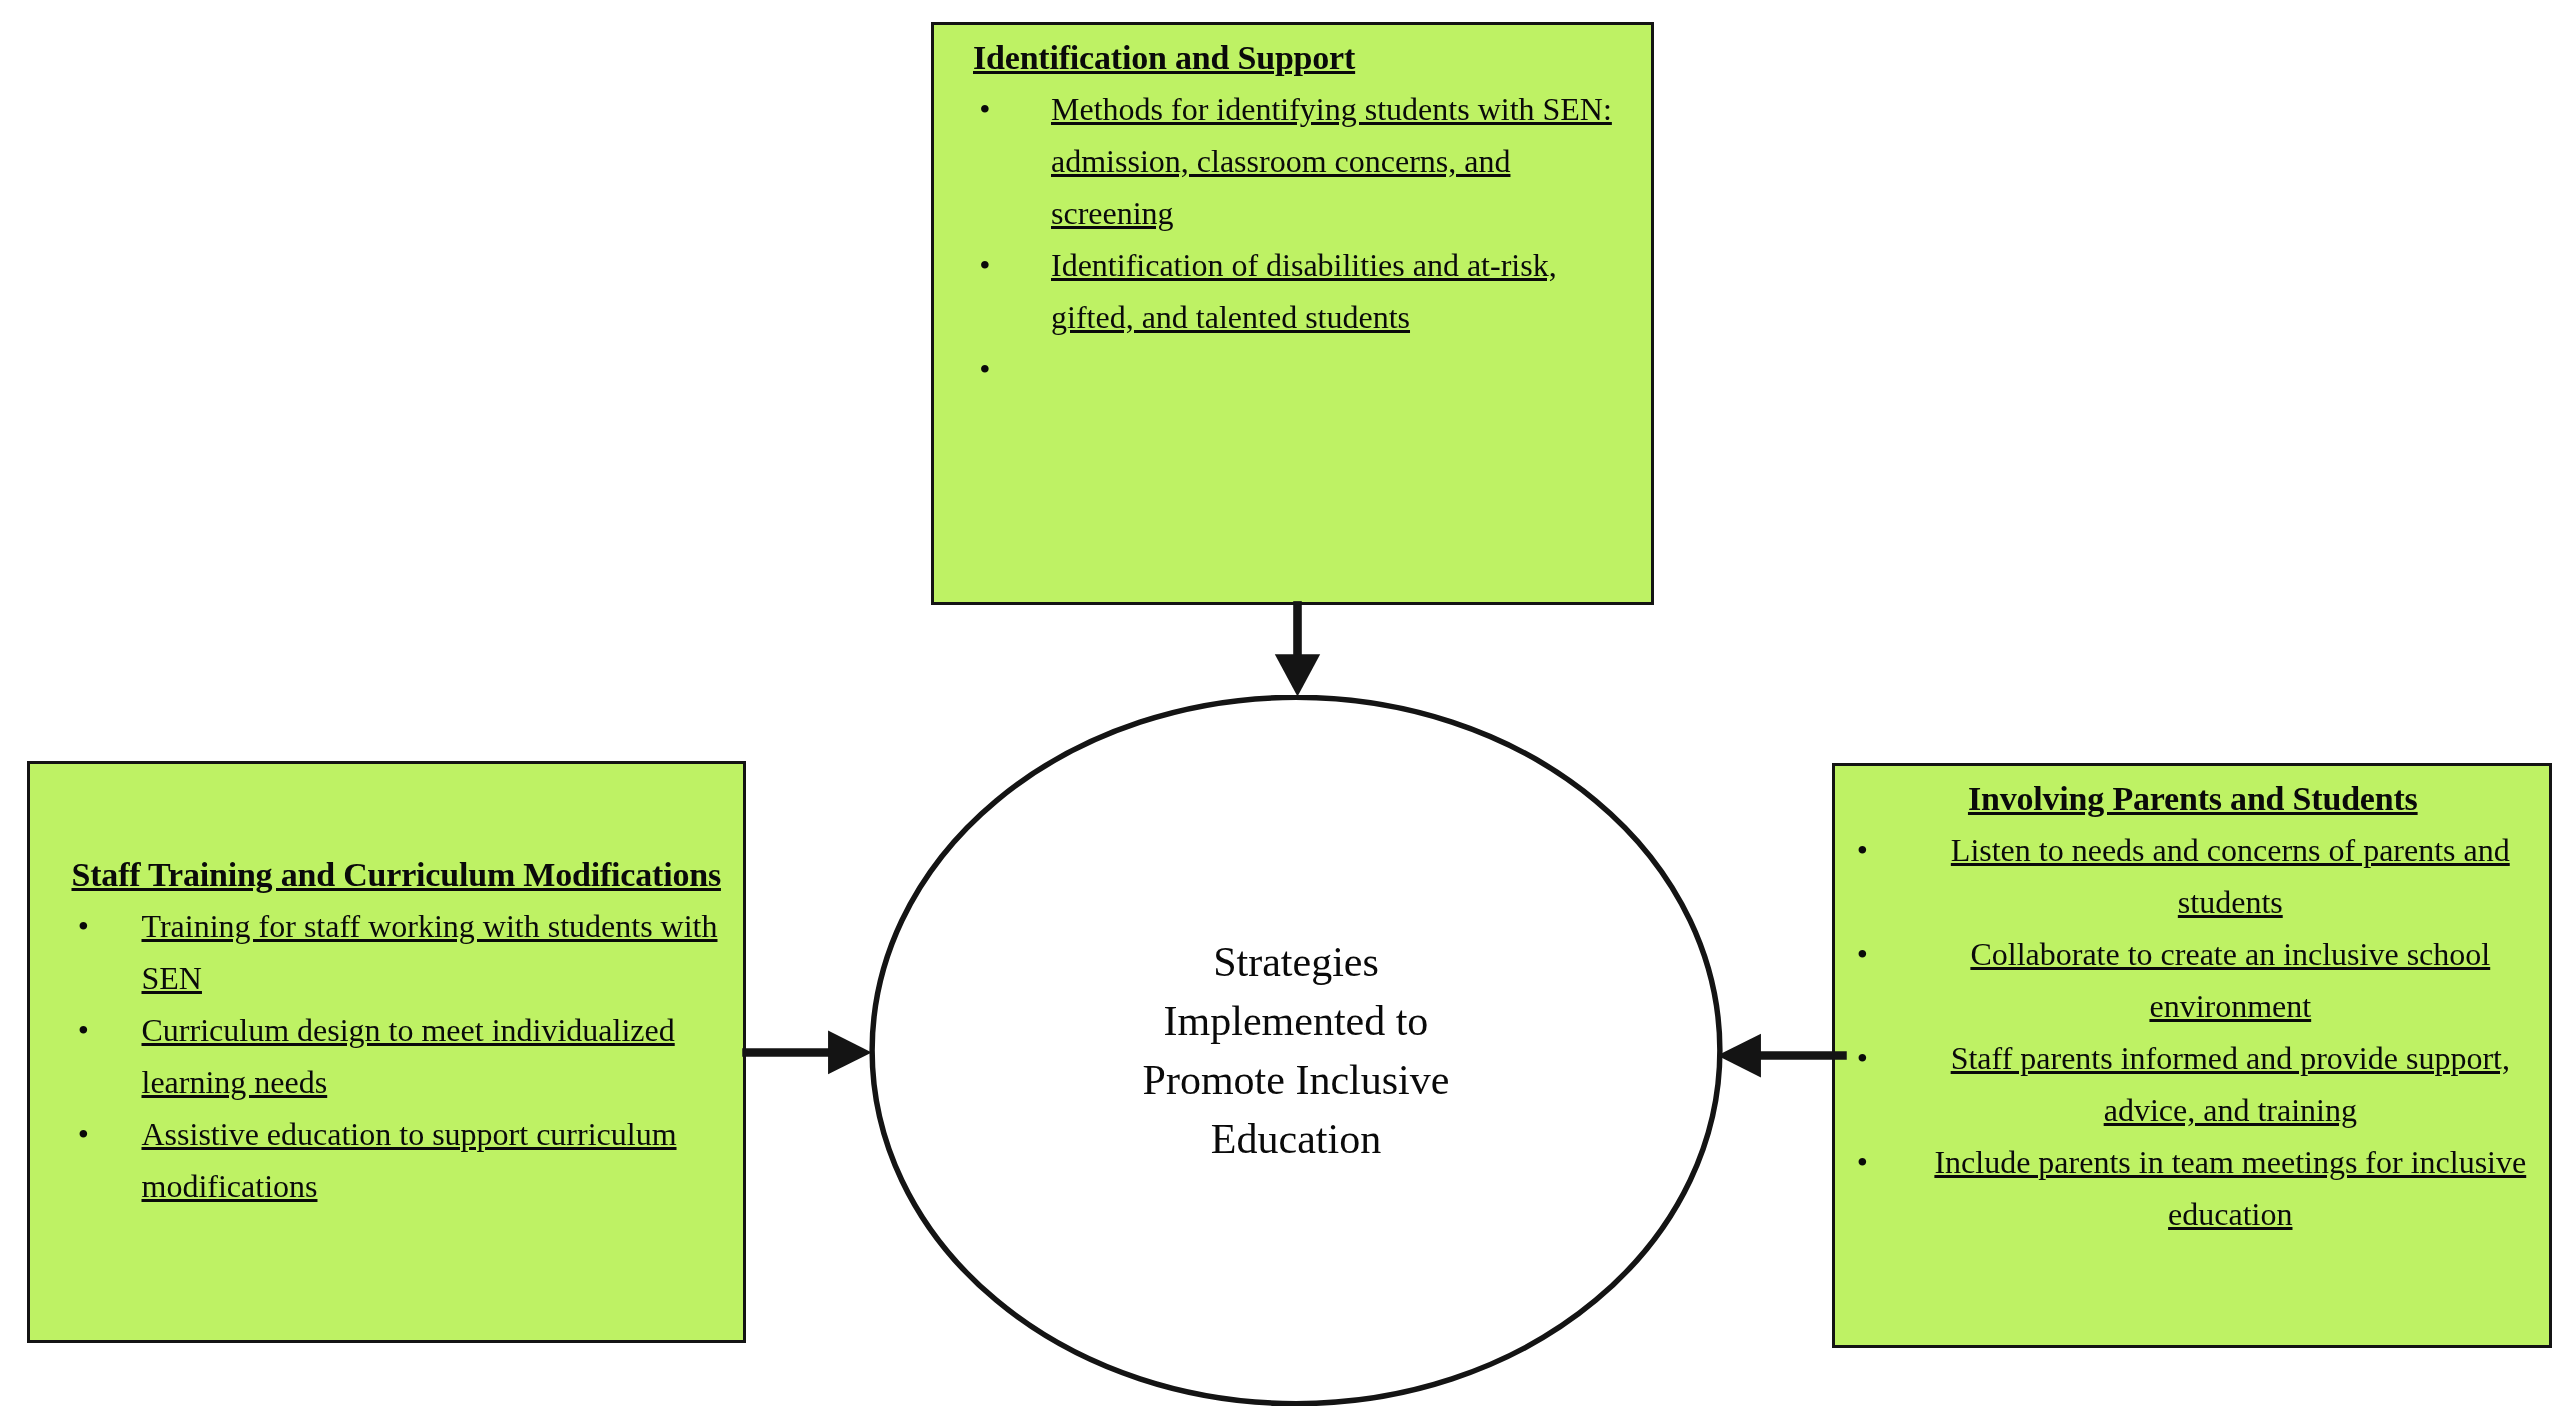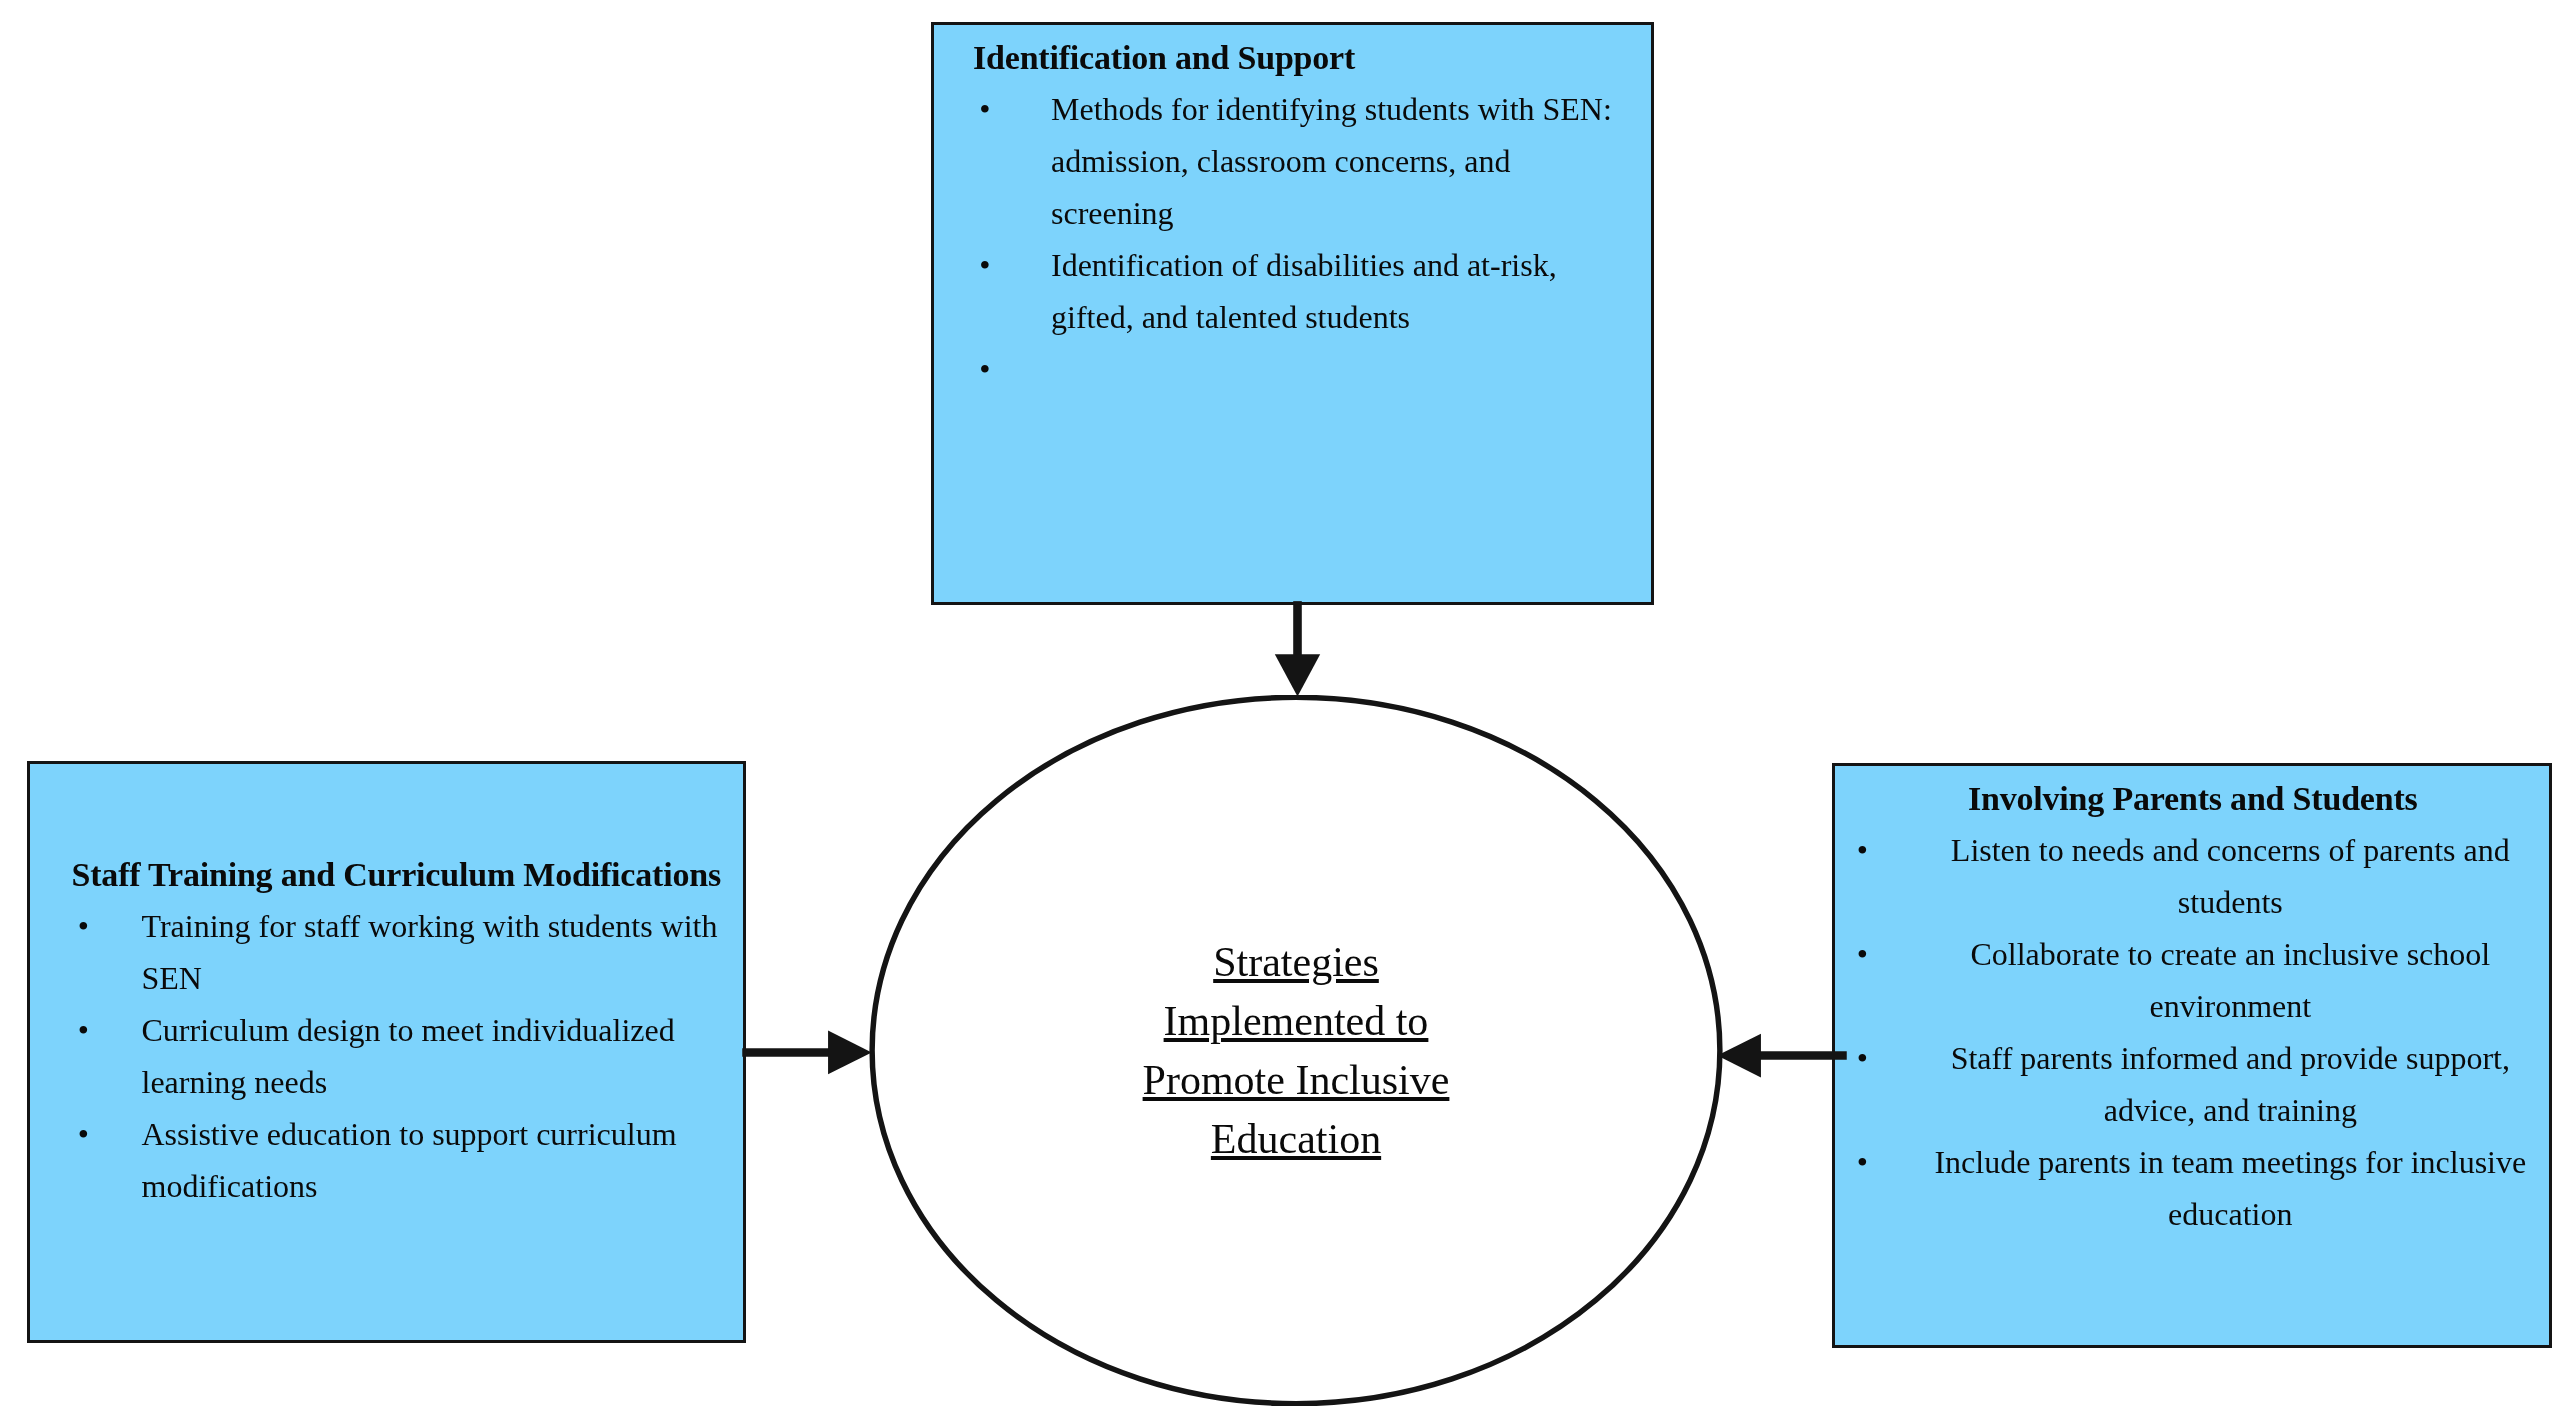--- a/index.html
+++ b/index.html
@@ -14,22 +14,23 @@
     background: #ffffff;
     overflow: hidden;
     font-family: "Liberation Serif", "DejaVu Serif", serif;
     color: #0a0a0a;
   }
 
   
   .box {
     position: absolute;
     box-sizing: border-box;
-    background: #7dd3fc;
+    background: #bef264;
     border: 3.9px solid #141414;
+    text-decoration: underline;
   }
   .box-inner {
     padding: 11px 14px 7.8px 14px;
   }
   .box-title {
     font-weight: bold;
     font-size: 34px;
     line-height: 47px;
     letter-spacing: -0.2px;
     margin: 0 0 1.6px 0;
@@ -79,21 +80,20 @@
   #ellipse-label {
     position: absolute;
     left: 50%;
     top: 50%;
     transform: translate(-50%, -50%);
     width: 515px;
     text-align: center;
     font-size: 42px;
     line-height: 59px;
     white-space: pre-line;
-    text-decoration: underline;
   }
 
   
   .arrow-svg { position: absolute; overflow: visible; }
   #arrow-top-svg   { left: 1249px; top: 601px;  width: 97px; height: 102px; }
   #arrow-left-svg  { left: 742px;  top: 1015px; width: 137px; height: 78px; }
   #arrow-right-svg { left: 1710px; top: 1015px; width: 137px; height: 78px; }
 </style>
 </head>
 <body>

